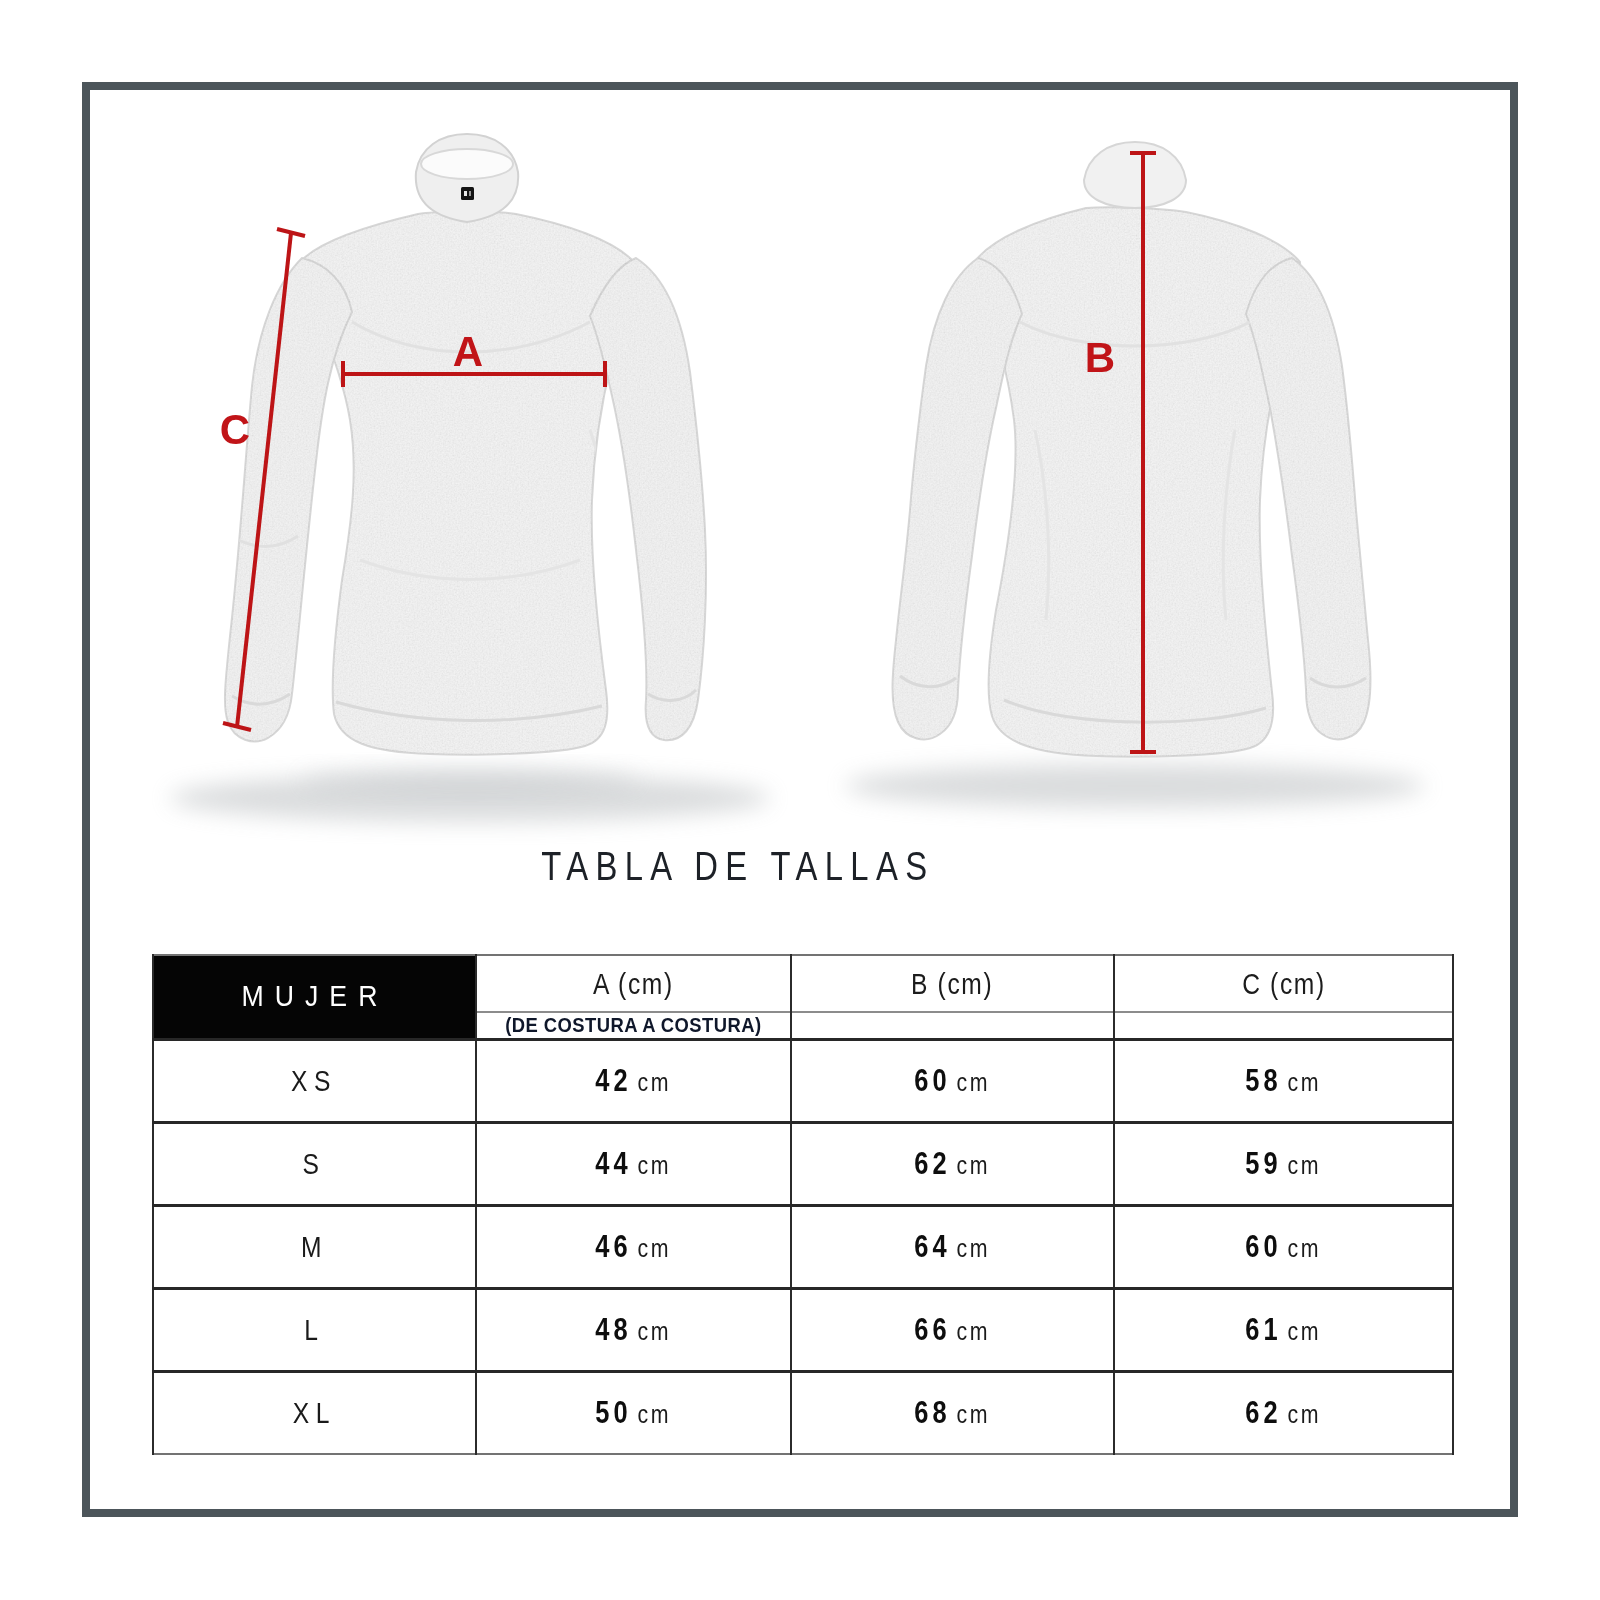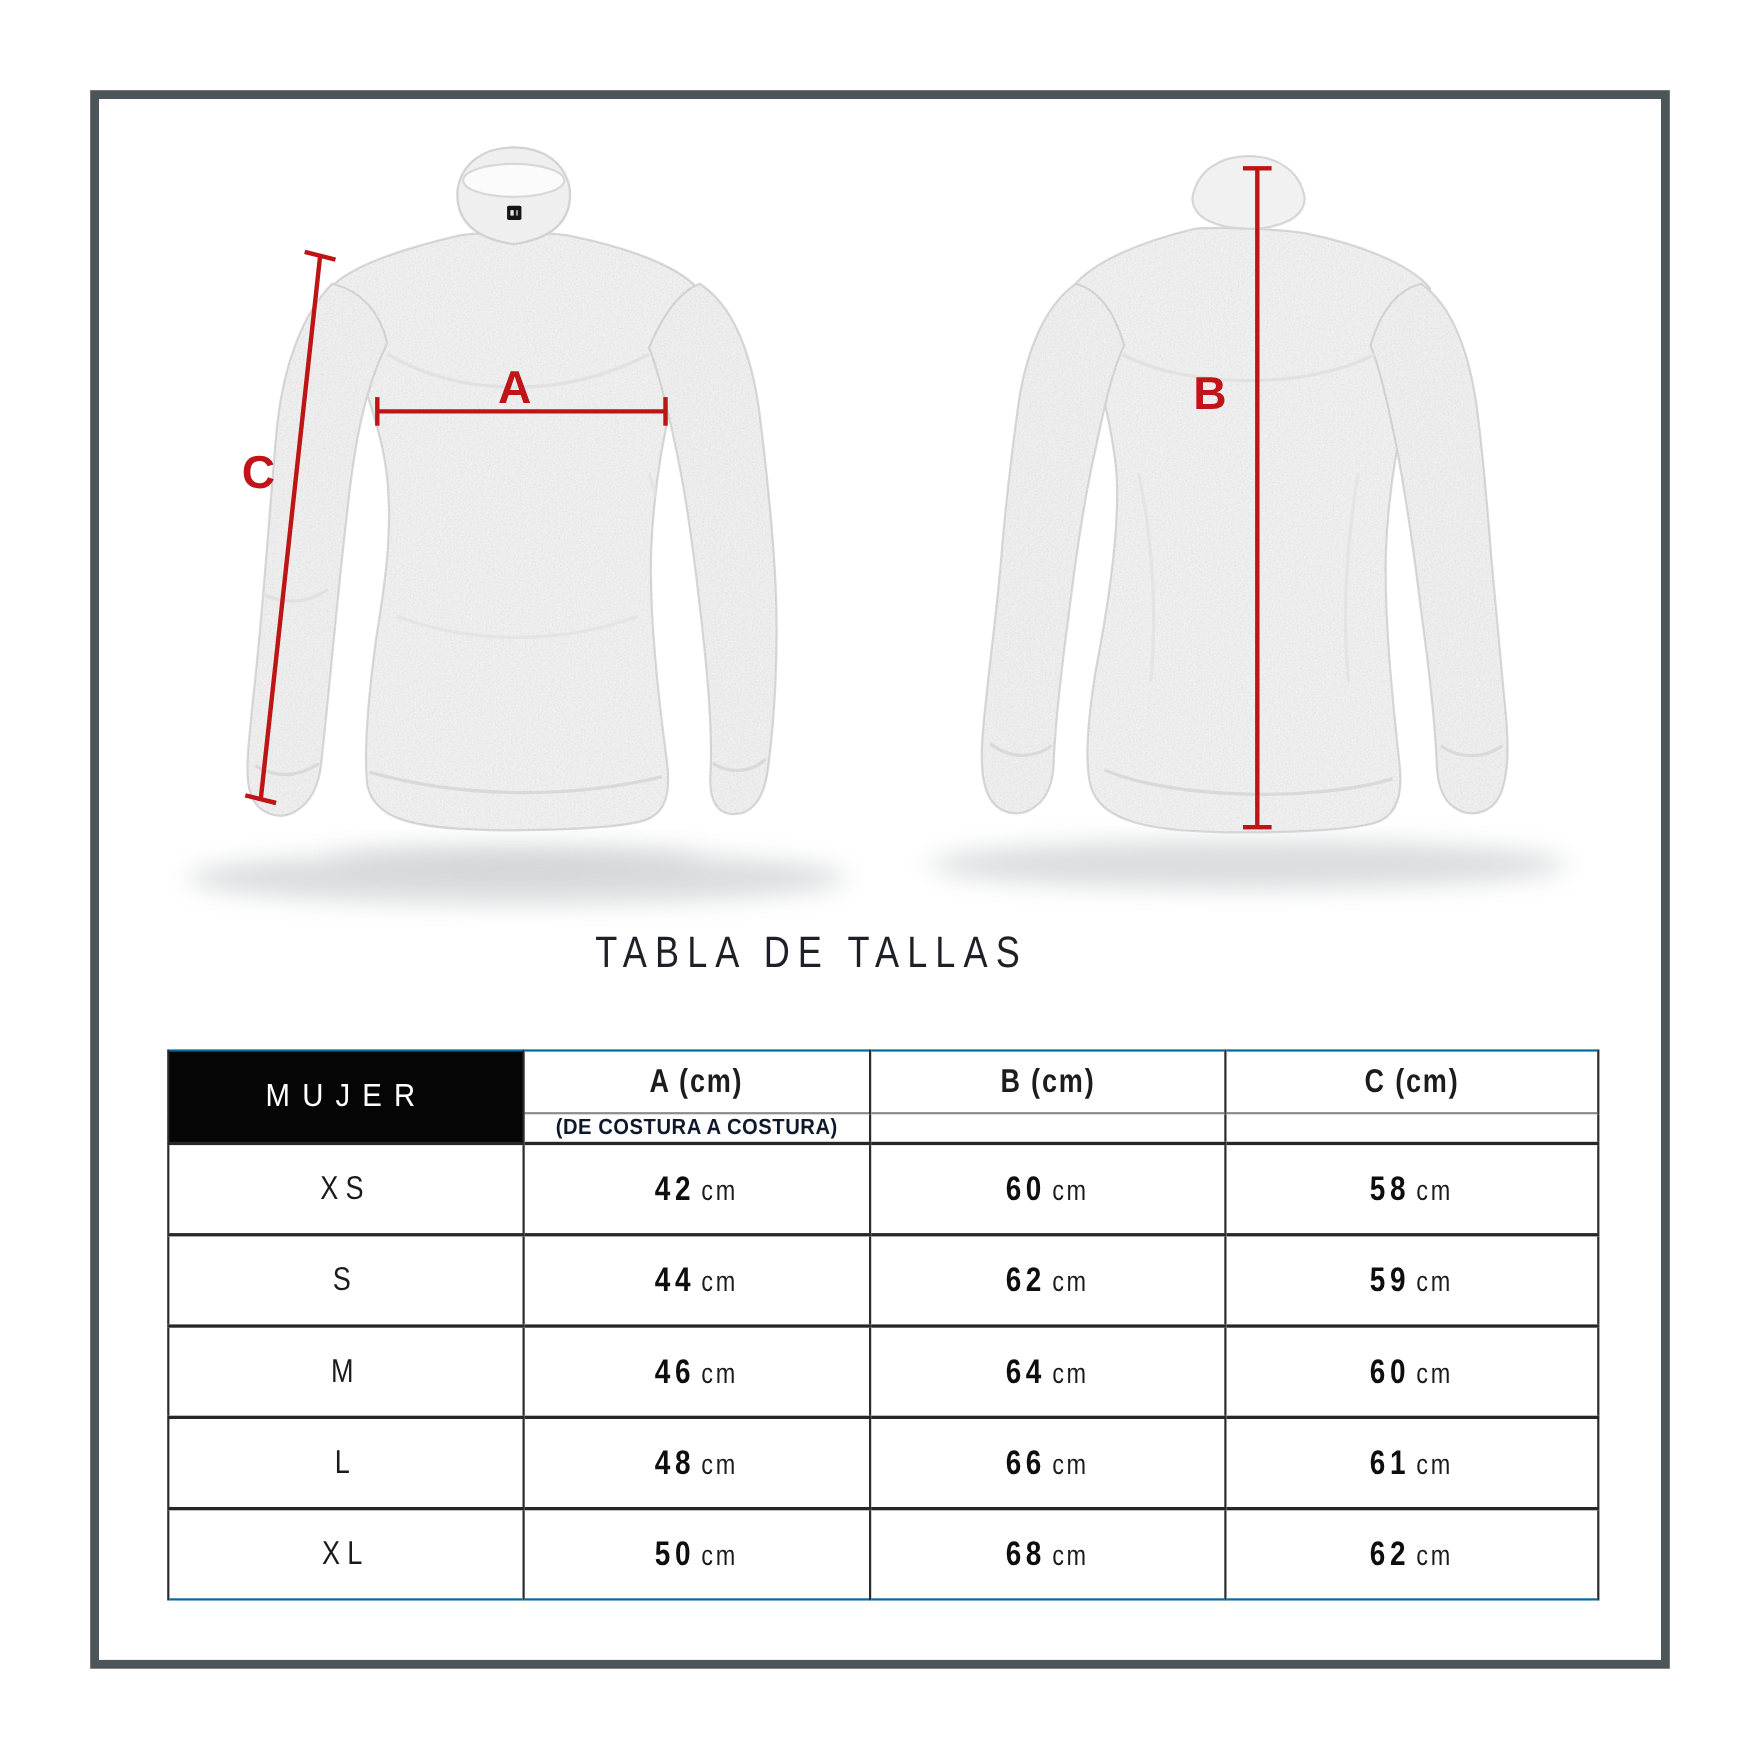--- a/index.html
+++ b/index.html
@@ -5,28 +5,28 @@
   html,body{margin:0;padding:0;background:#ffffff;width:1600px;height:1600px;position:relative;
     font-family:"Liberation Sans",sans-serif;-webkit-font-smoothing:antialiased;}
   .stage{position:absolute;left:0;top:0;width:1600px;height:1600px;}
   .frame{position:absolute;left:82px;top:82px;width:1420px;height:1419px;border:8px solid #4c555a;background:transparent;}
   .illustration{position:absolute;left:0;top:0;width:1600px;height:1600px;pointer-events:none;}
   .title{position:absolute;left:90px;top:844px;width:1296px;text-align:center;
     font-size:40px;color:#1d2127;letter-spacing:9px;font-weight:400;}
   .cond{display:inline-block;transform:scaleX(0.82);transform-origin:center;white-space:nowrap;}
   .cond95{display:inline-block;transform:scaleX(0.92);transform-origin:center;white-space:nowrap;}
   table.size-table{position:absolute;left:152px;top:954px;width:1300px;border-collapse:collapse;
-    table-layout:fixed;background:#ffffff;border:2px solid #0369a1;padding-left:36px;}
+    table-layout:fixed;background:#ffffff;border:2px solid #737373;padding-left:36px;}
   table.size-table td{border-left:2px solid #2b2b2b;border-right:2px solid #2b2b2b;
     text-align:center;vertical-align:middle;padding:0;}
   tr.hdr1{height:57px;}
   tr.hdr2{height:27px;}
   tr.data{height:83px;margin-left:12px;}
   td.mujer{background:#050505;color:#ffffff;font-size:29px;letter-spacing:12px;font-weight:400;}
-  tr.hdr1 td.colhead{font-size:30px;color:#1c1c1c;font-weight:700;letter-spacing:2px;}
+  tr.hdr1 td.colhead{font-size:30px;color:#1c1c1c;font-weight:400;letter-spacing:2px;}
   tr.hdr2 td{border-top:2px solid #8c8c8c;}
   td.note{color:#0f172a;font-size:20px;font-weight:700;letter-spacing:0.5px;}
   tr.data td{border-top:3px solid #272727;}
   td.sizelab{font-size:30px;color:#1a1a1a;letter-spacing:8px;font-weight:400;}
   .val{font-size:31px;font-weight:700;color:#0e0e0e;letter-spacing:5px;}
   .unit{font-size:26px;font-weight:400;color:#1b1b1b;letter-spacing:3px;margin-left:7px;}
 </style>
 </head>
 <body>
 

